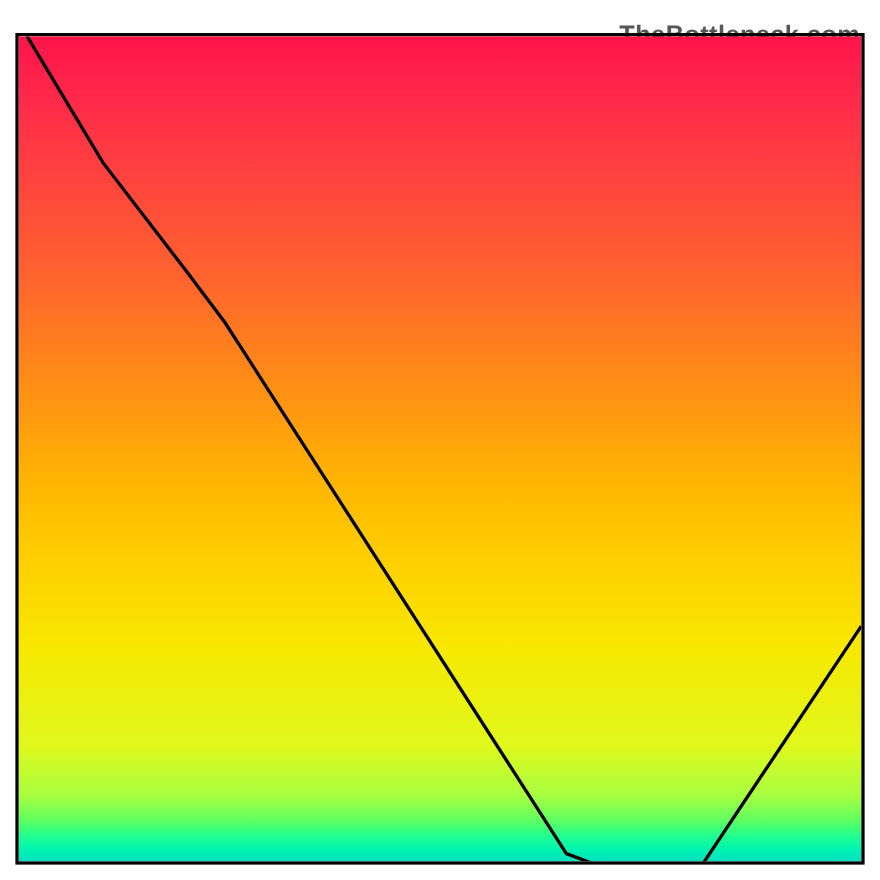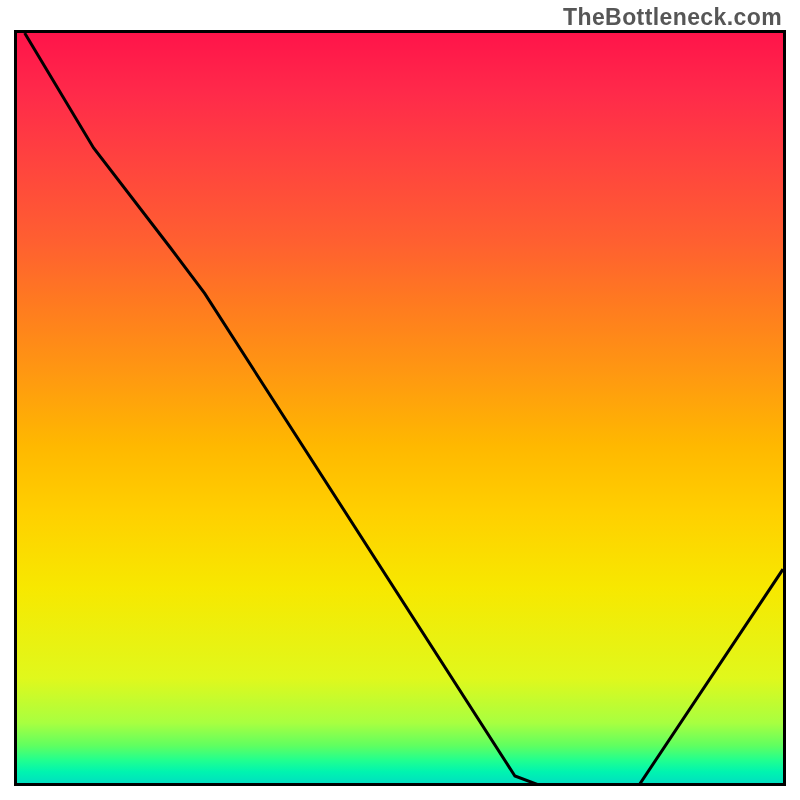--- a/index.html
+++ b/index.html
@@ -39,21 +39,21 @@
       #e0f81c 86%,
       #a8ff40 92%,
       #60ff60 95%,
       #20ff90 97%,
       #00f4b0 98.5%,
       #00e0c0 100%
     );
   }
   .watermark {
     position: absolute;
-    top: 4px;
+    top: 18px;
     right: 18px;
     font-size: 23px;
     font-weight: 600;
     color: #565656;
     letter-spacing: 0.4px;
   }
   
   .overlay-svg {
     position: absolute;
     inset: 0;

